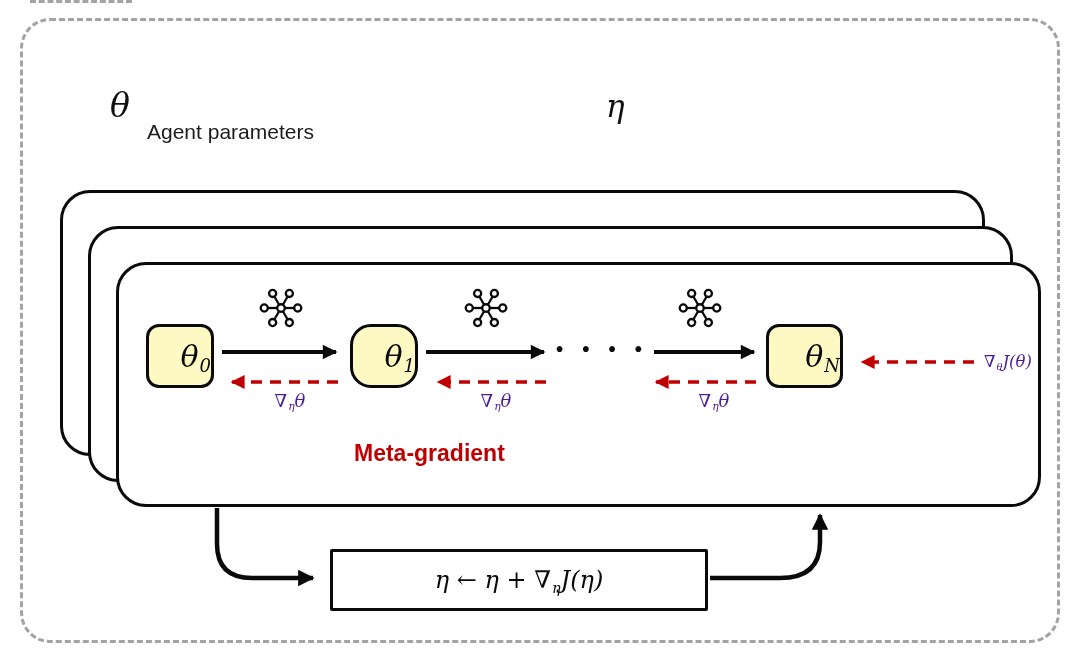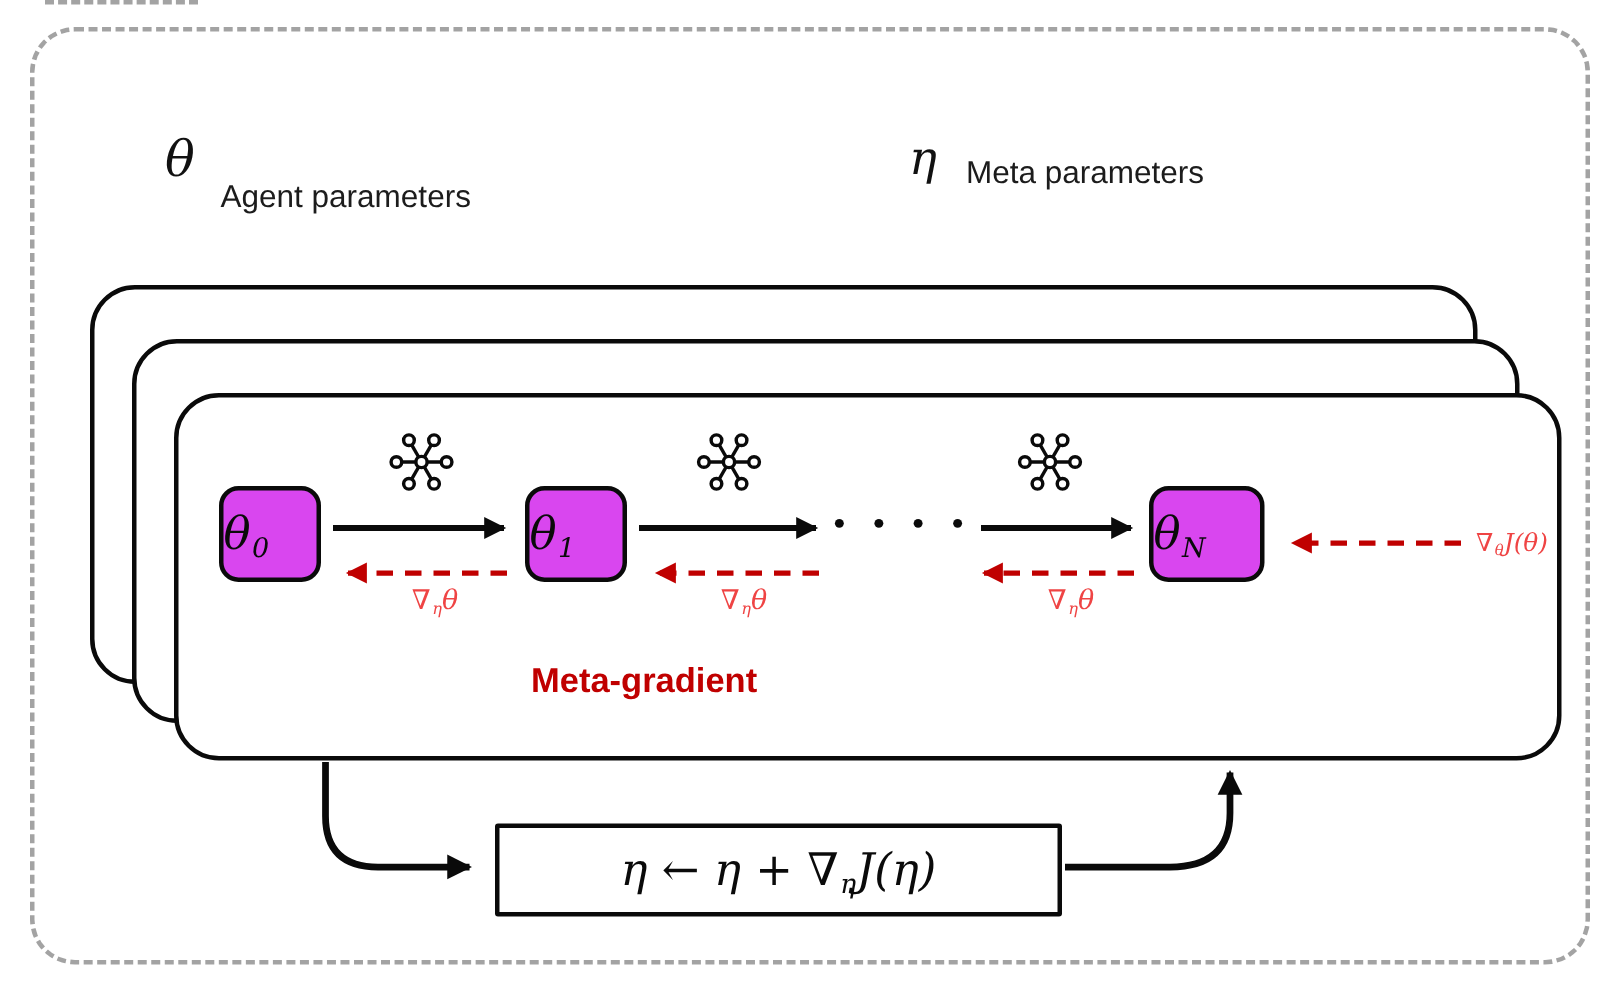--- a/index.html
+++ b/index.html
@@ -24,74 +24,73 @@
   .card {
     position: absolute; background: #ffffff; border: 3.5px solid #0a0a0a;
     border-radius: 30px;
   }
   .card-back  { left: 60px;  top: 190px; width: 925px; height: 266px; z-index: 1; }
   .card-mid   { left: 88px;  top: 226px; width: 925px; height: 256px; z-index: 2; }
   .card-front { left: 116px; top: 262px; width: 925px; height: 245px; z-index: 3; }
 
   .node {
     position: absolute; height: 64px; border: 3px solid #0a0a0a; border-radius: 13px;
-    background: #d946ef; display: flex; align-items: center; justify-content: flex-start;
+    background: #fef9c3; display: flex; align-items: center; justify-content: flex-end;
     font-family: "DejaVu Serif", serif; font-style: italic; font-size: 30px; z-index: 4;
   }
   .node-0 { left: 146px; top: 324px; width: 68px; }
-  .node-1 { left: 350px; top: 324px; width: 68px; }
+  .node-1 { left: 350px; top: 324px; width: 68px; border-radius: 21px; }
   .node-N { left: 766px; top: 324px; width: 77px; }
 
   .fsub { font-size: 0.6em; position: relative; top: 0.32em; margin-left: 1px; }
 
   .dots {
     position: absolute; left: 552px; top: 330px; width: 96px; text-align: center;
     font-size: 32px; font-weight: bold; letter-spacing: 2px; color: #0a0a0a; z-index: 4;
     font-family: "DejaVu Serif", serif;
   }
 
   .gradlabel {
-    position: absolute; color: #ef4444; font-family: "DejaVu Serif", serif;
+    position: absolute; color: #4c1d95; font-family: "DejaVu Serif", serif;
     font-style: italic; font-size: 18px; width: 64px; text-align: center; z-index: 4;
   }
   .gl-1 { left: 258px; top: 390px; }
   .gl-2 { left: 464px; top: 390px; }
   .gl-3 { left: 682px; top: 390px; }
   .gl-right { left: 984px; top: 352px; width: 90px; text-align: left; font-size: 16.5px; }
 
   .metaline {
     position: absolute; left: 354px; top: 440px; display: flex; align-items: center;
     gap: 11px; color: #c00000; z-index: 4; white-space: nowrap;
   }
   .metaline .mg-label { font-weight: bold; font-size: 23px; font-family: "Liberation Sans", sans-serif; }
   .metaline .mg-formula { font-family: "DejaVu Serif", serif; font-style: italic; font-size: 27px; }
 
   .update-box {
     position: absolute; left: 330px; top: 549px; width: 378px; height: 62px;
     border: 3px solid #0a0a0a; background: #fff; display: flex; align-items: center;
     justify-content: center; z-index: 4;
-    font-family: "DejaVu Serif", serif; font-style: italic; font-size: 30px; color: #0a0a0a;
+    font-family: "DejaVu Serif", serif; font-style: italic; font-size: 24px; color: #0a0a0a;
     border-radius: 2px;
   }
 
   svg.overlay { position: absolute; left: 0; top: 0; z-index: 5; pointer-events: none; }
 </style>
 </head>
 <body>
 
 <div class="canvas">
 
   <div class="stub"></div>
   <div class="frame"></div>
 
 
   <span class="legend-sym" style="left:110px; top:86px;">θ</span>
   <span class="legend-text" style="left:147px; top:104px;margin-top:16px;">Agent parameters</span>
   <span class="legend-sym" style="left:606px; top:88px; font-size:31px;">η</span>
-  <span class="legend-text" style="left:644px; top:104px;">Meta parameters</span>
 
   <div class="card card-back"></div>
   <div class="card card-mid"></div>
   <div class="card card-front"></div>
 
   <div class="node node-0">
     <span><span>θ</span><span class="fsub">0</span></span>
   </div>
   <div class="node node-1">
     <span><span>θ</span><span class="fsub">1</span></span>

